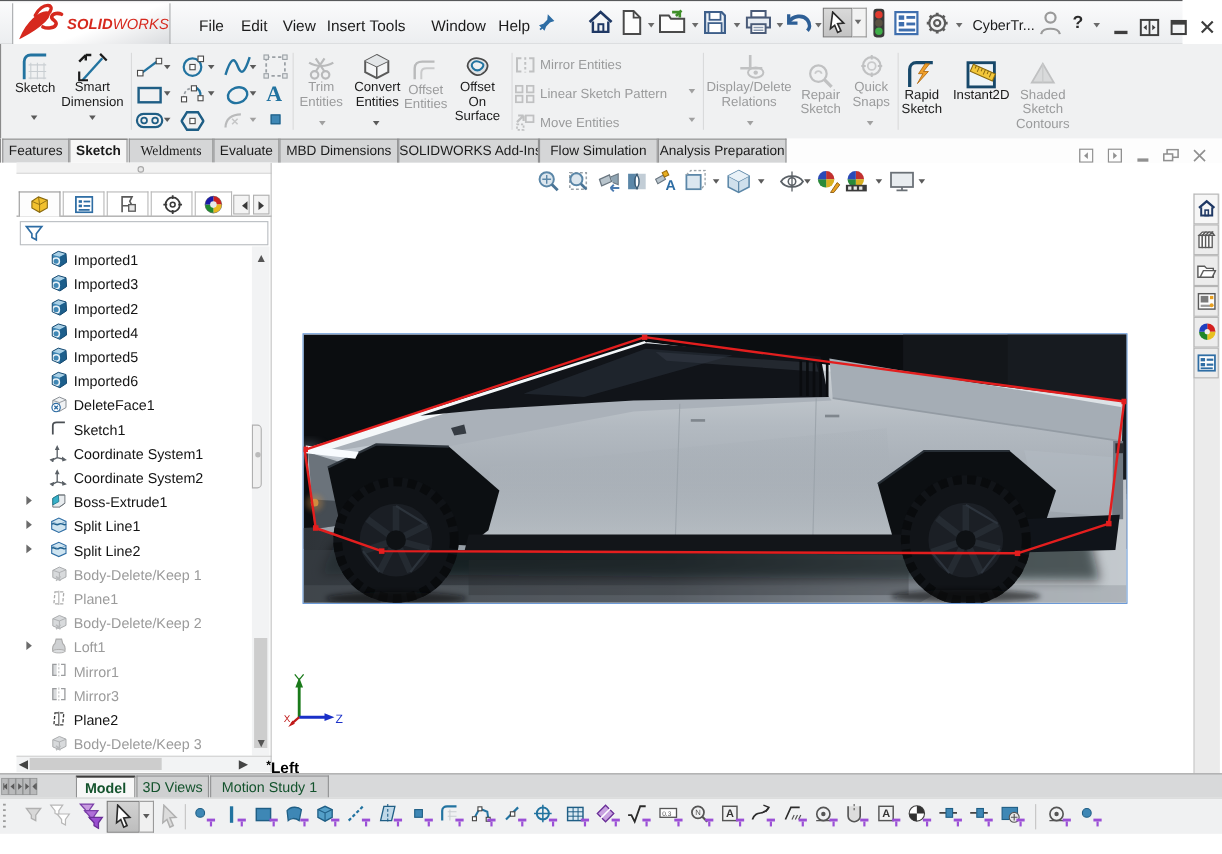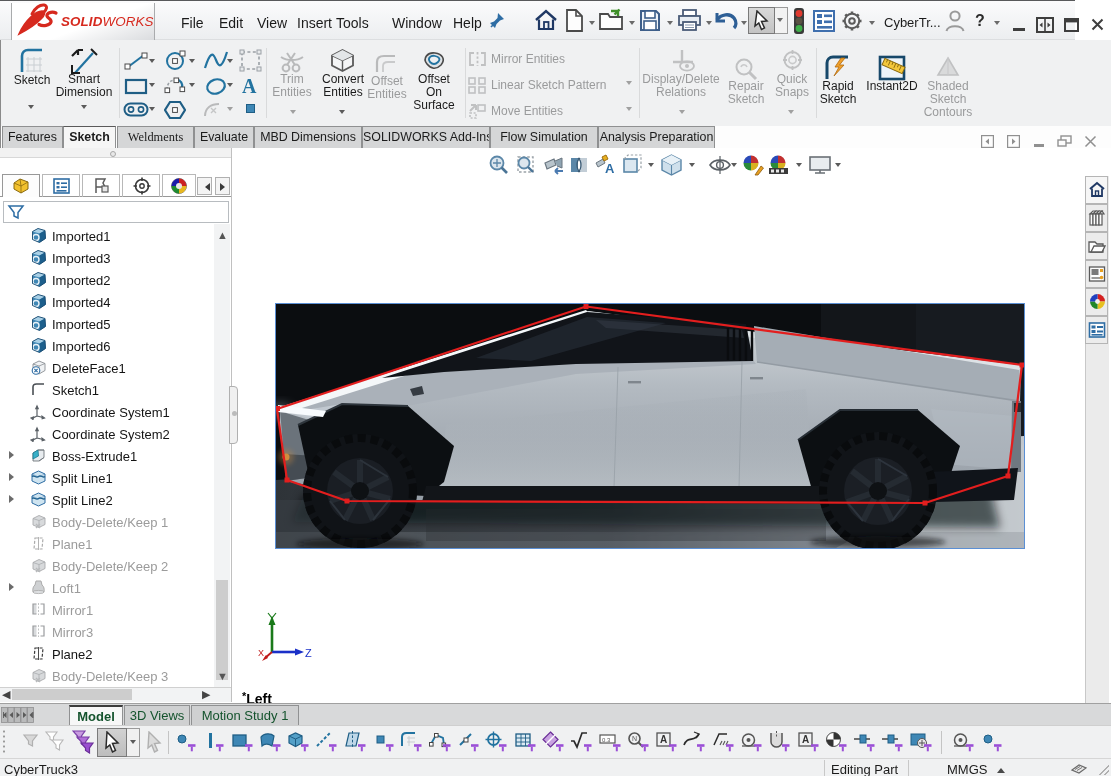--- a/index.html
+++ b/index.html
@@ -17,21 +17,21 @@
 .rgray{color:#9a9b9c;}
 .rsep{position:absolute;top:8px;height:70px;width:1px;background:#d9dadb;}
 .dcar{position:absolute;width:0;height:0;border:3.5px solid transparent;border-top:4px solid #5a5a5a;}
 .dcarg{border-top-color:#a0a0a0;}
 
 #tabrow{position:absolute;left:0;top:126px;width:1111px;height:22px;background:#fdfdfd;border-left:1px solid #8a8a8a;}
 .ctab{position:absolute;top:0;height:22px;background:#d5d6d7;border:1px solid #8f9091;border-bottom:none;font-size:12.4px;white-space:nowrap;overflow:hidden;color:#1b1b1b;text-align:center;line-height:21px;}
 .ctab.active{background:#f6f6f6;font-weight:bold;border-top:1px solid #5a5a5a;}
 
 #main{position:absolute;left:0;top:148px;width:1111px;height:555px;background:#fff;}
-#lpanel{position:absolute;left:0;top:0;width:232px;height:555px;background:#fff;}
+#lpanel{position:absolute;left:15px;top:0;width:232px;height:555px;background:#fff;}
 .treeitem{position:absolute;left:52px;font-size:13px;color:#141414;white-space:nowrap;}
 .treeitem.gray{color:#9b9b9b;}
 .exp{position:absolute;left:9px;width:0;height:0;border:4px solid transparent;border-left:5px solid #6b6b6b;}
 
 #taskpane{position:absolute;right:0;top:148px;width:26px;height:555px;}
 .tpbtn{position:absolute;left:0;width:23px;height:28px;background:#ececec;border:1px solid #b5b5b5;}
 
 #modeltabs{position:absolute;left:0;top:703px;width:1111px;height:22px;background:#d8d9da;border-top:1px solid #a0a0a0;}
 .mtab{position:absolute;top:1px;height:21px;font-size:13px;text-align:center;line-height:20px;background:#cfd0d1;border:1px solid #909192;border-bottom:none;color:#14532d;}
 .mtab.active{background:#f7f7f7;font-weight:bold;border-top:2px solid #3c3c3c;}
@@ -1067,26 +1067,13 @@
           <rect x="15" y="14.2" width="7.5" height="2.6" fill="#9b4fd6"></rect>
           <rect x="17.8" y="16.8" width="2" height="4.5" fill="#9b4fd6"></rect>
         </svg>
   <svg class="abs" style="left:979px;top:4px" width="24" height="24" viewBox="0 0 24 24">
           <circle cx="9" cy="9" r="4" fill="#3e87b5" stroke="#1f5e85"></circle>
           <rect x="15" y="14.2" width="7.5" height="2.6" fill="#9b4fd6"></rect>
           <rect x="17.8" y="16.8" width="2" height="4.5" fill="#9b4fd6"></rect>
         </svg>
 </div>
 </div>
-<div id="statusbar">
-  <div class="abs" style="left:4px;top:3px;">CyberTruck3</div>
-  <div class="abs" style="left:831px;top:3px;">Editing Part</div>
-  <div class="abs" style="left:947px;top:3px;">MMGS</div>
-  <div class="abs" style="left:824px;top:1px;width:1px;height:16px;background:#c8c8c8;"></div>
-  <div class="abs" style="left:908px;top:1px;width:1px;height:16px;background:#c8c8c8;"></div>
-  <div class="abs" style="left:997px;top:5px;width:0;height:0;border:4px solid transparent;border-bottom:5px solid #4a4a4a;"></div>
-  <svg class="abs" style="left:1070px;top:2px" width="18" height="14" viewBox="0 0 18 14">
-        <path d="M2 9 L9 4 L16 7 L9 12 Z" fill="#e8e8e8" stroke="#6a6a6a" stroke-width="1.2"></path>
-        <path d="M5 8.5 L10 5.5 M7 9.5 L12 6.5" stroke="#6a6a6a" stroke-width="0.9"></path>
-      </svg>
-  <div class="abs" style="right:2px;top:6px;width:10px;height:10px;background-image:linear-gradient(135deg,transparent 50%,#b0b0b0 50%,#b0b0b0 60%,transparent 60%,transparent 75%,#b0b0b0 75%,#b0b0b0 85%,transparent 85%);"></div>
 </div>
-</div>
 
 </body></html>

